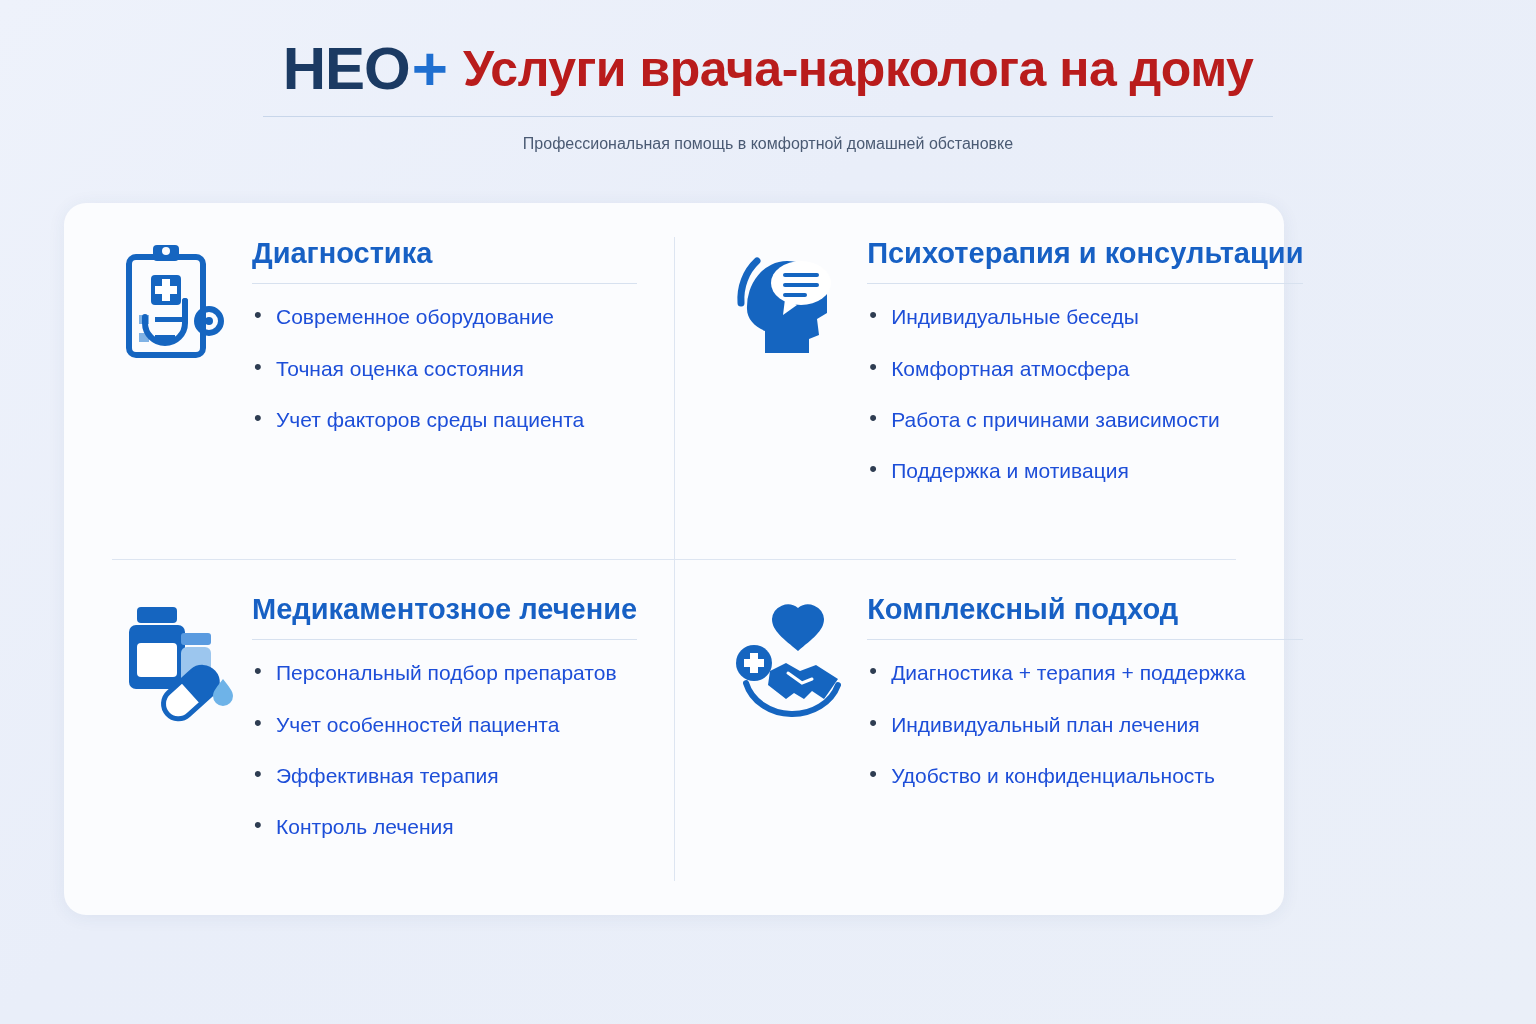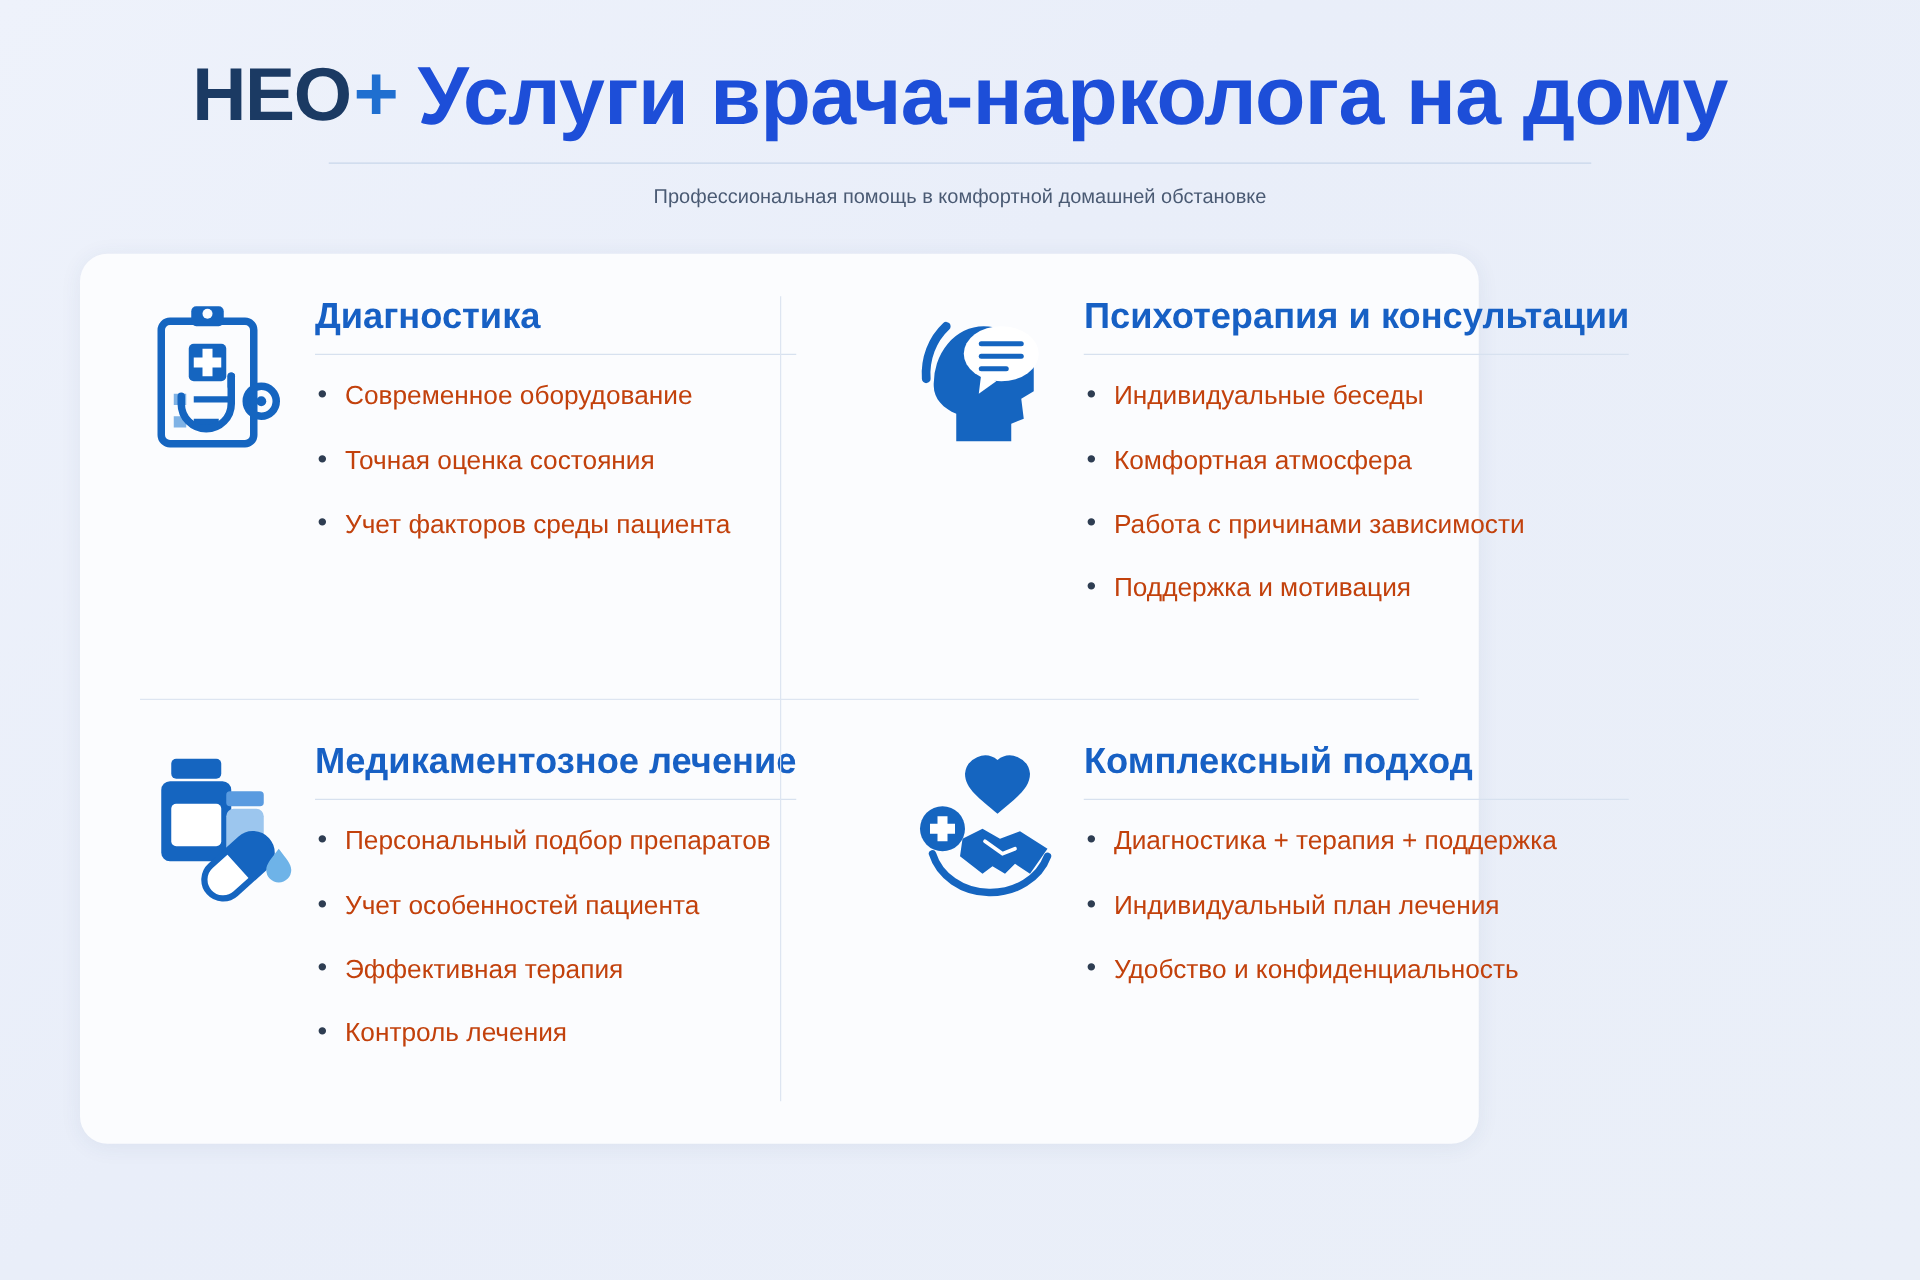--- a/index.html
+++ b/index.html
@@ -44,44 +44,44 @@
     font-family: "Liberation Sans", sans-serif;
     font-weight: bold;
   }
   .logo-plus {
     color: #1f6fd0;
     font-size: 62px;
     margin-left: 2px;
     font-weight: bold;
   }
   .main-title {
-    font-size: 66px;
-    font-weight: bold;
-    color: #1d4ed8;
+    font-size: 50px;
+    font-weight: bold;
+    color: #b91c1c;
     letter-spacing: -0.5px;
     white-space: nowrap;
   }
   .title-rule {
     width: 1010px;
     height: 1px;
     background: #c8d6ea;
     margin: 16px auto 0 auto;
   }
   .subtitle {
     margin-top: 18px;
     font-size: 16px;
     color: #4a5a73;
   }
 
   
   .card {
     position: absolute;
     left: 64px;
     top: 203px;
-    width: 1119px;
+    width: 1220px;
     height: 712px;
     background: #fbfcfe;
     border-radius: 22px;
     box-shadow: 0 2px 18px rgba(40, 70, 120, 0.07);
     box-sizing: border-box;
   }
   .grid {
     position: relative;
     width: 100%;
     height: 100%;
@@ -138,21 +138,21 @@
   }
   .q-list {
     list-style: none;
     margin: 20px 0 0 0;
     padding: 0;
   }
   .q-list li {
     position: relative;
     padding-left: 24px;
     font-size: 21px;
-    color: #c2410c;
+    color: #1d4ed8;
     margin-bottom: 26px;
     line-height: 1.2;
   }
   .q-list li::before {
     content: "•";
     position: absolute;
     left: 2px;
     top: -2px;
     color: #2e3d52;
     font-size: 22px;

